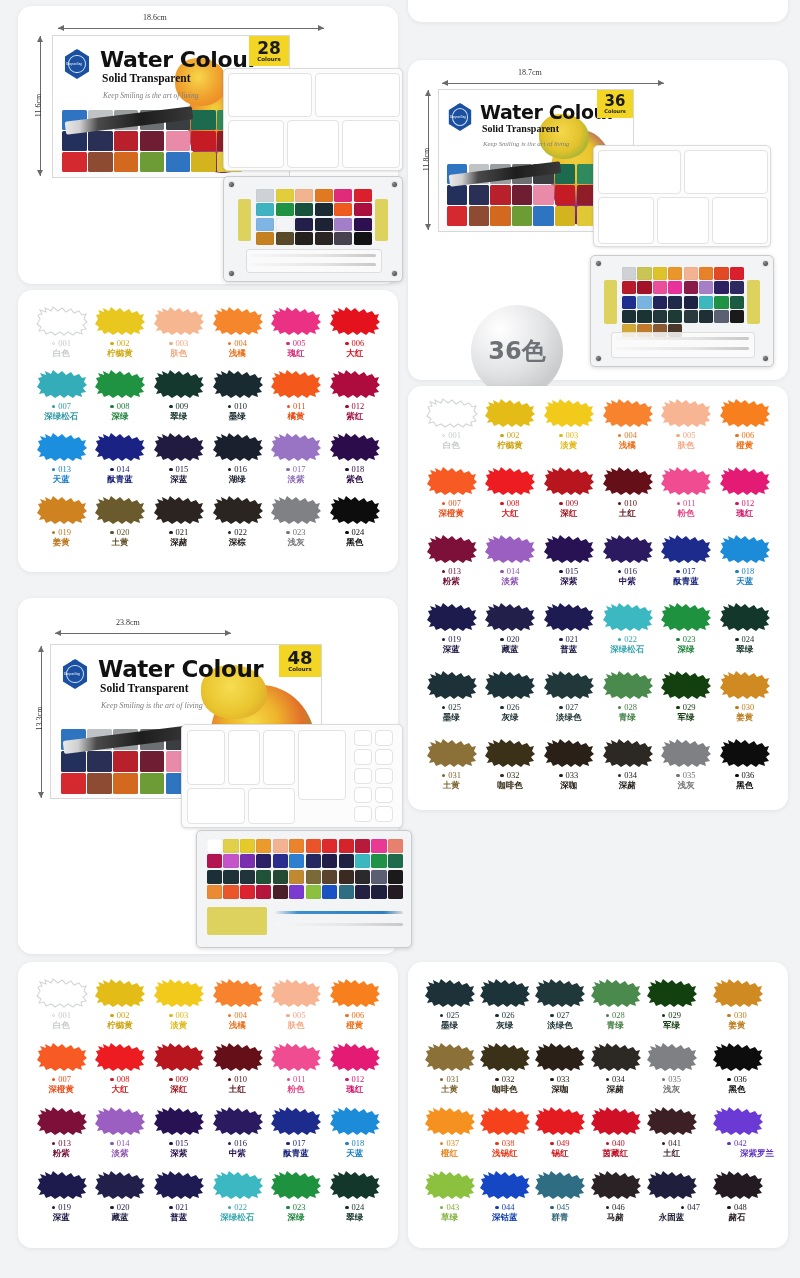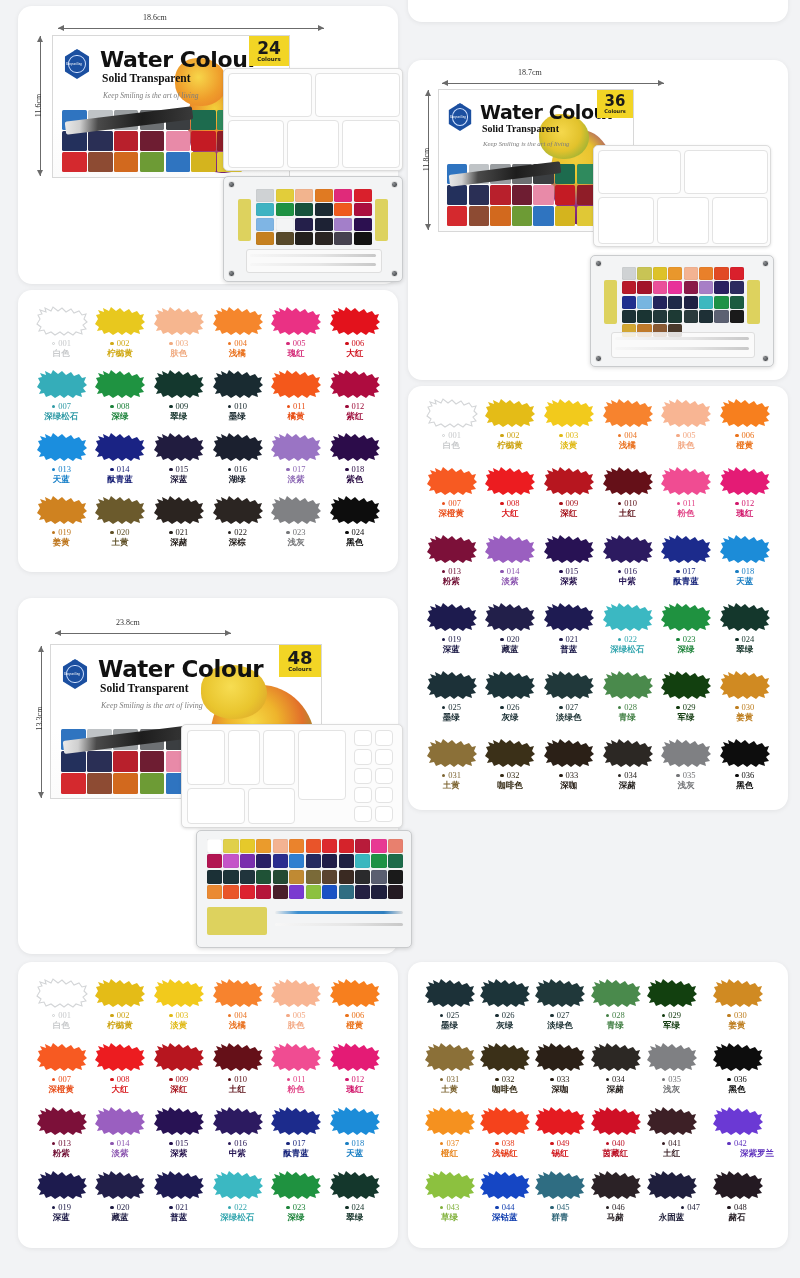--- a/index.html
+++ b/index.html
@@ -197,21 +197,21 @@
           <div class="hook"></div>
           <div class="ring"></div>
         </div>
         <div class="brand-text" style="left:13px;top:26px;">Keepsmiling</div>
 
         <div class="title-wc" style="left:47px; top:11px; font-size:22px;">Water Colour</div>
         <div class="title-st" style="left:49px; top:36px; font-size:11.5px;">Solid Transparent</div>
         <div class="tagline" style="left:50px; top:55px; font-size:7.5px;">Keep Smiling is the art of living</div>
 
         <div class="count-tag" style="right:0; top:0; width:40px; height:30px;">
-          <span class="n" style="font-size:17px;">24</span>
+          <span class="n" style="font-size:17px;">28</span>
           <span class="c" style="font-size:5.5px;">Colours</span>
         </div>
 
         <div class="minigrid" style="left:9px; top:74px; width:180px; grid-template-columns:repeat(7,1fr); grid-auto-rows:20px;">
             <div class="minicell" style="background: rgb(47, 116, 192);"></div>
             <div class="minicell" style="background: rgb(191, 195, 198);"></div>
             <div class="minicell" style="background: rgb(154, 158, 161);"></div>
             <div class="minicell" style="background: rgb(109, 112, 115);"></div>
             <div class="minicell" style="background: rgb(59, 62, 65);"></div>
             <div class="minicell" style="background: rgb(29, 107, 78);"></div>
@@ -682,20 +682,23 @@
             <div class="palcell" style="background: rgb(211, 167, 51);"></div>
             <div class="palcell" style="background: rgb(192, 122, 42);"></div>
             <div class="palcell" style="background: rgb(138, 90, 51);"></div>
             <div class="palcell" style="background: rgb(74, 58, 44);"></div>
           </div>
         <div class="brush-slot" style="left:20px; top:76px; width:144px; height:26px;"></div>
         <div class="brush-body" style="left:24px; top:81px; width:134px;"></div>
         <div class="brush-body" style="left:24px; top:91px; width:134px;"></div>
       </div>
 
+      <div class="count-circle" style="left:63px; top:245px; width:92px; height:92px;">
+        <span style="font-size:24px;">36色</span>
+      </div>
     </div>
   </div>
 
   <div class="card" style="left:408px; top:386px; width:380px; height:424px;">
     <div class="swgrid" style="left:14px; top:12px; width:352px; grid-auto-rows:68px;">
         <div class="sw">
           <div class="blob">
             <svg viewBox="0 0 53 30" preserveAspectRatio="none">
               <path d="M5,13 L3,9 L7,8 L5,4 L11,6 L10,2 L16,5 L18,1 L23,5 L27,2 L31,6 L36,3 L39,7 L44,5 L47,9 L51,8 L49,13 L52,16 L48,19 L51,23 L46,24 L47,28 L41,26 L38,29 L33,26 L29,29 L25,26 L20,29 L16,26 L11,28 L9,24 L4,25 L6,21 L2,18 Z" fill="#ffffff" stroke="#d3d5d7" stroke-width="1.1"></path>
             </svg>

